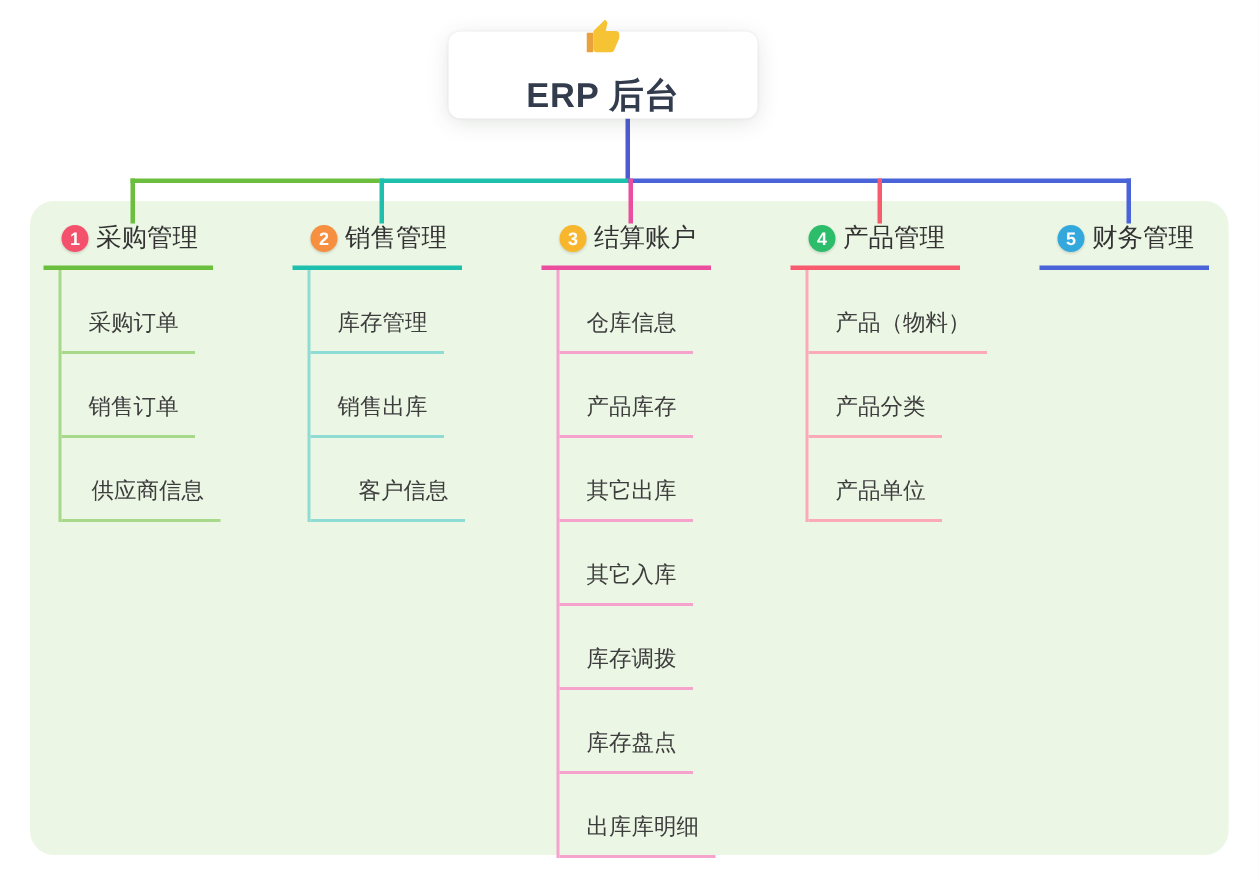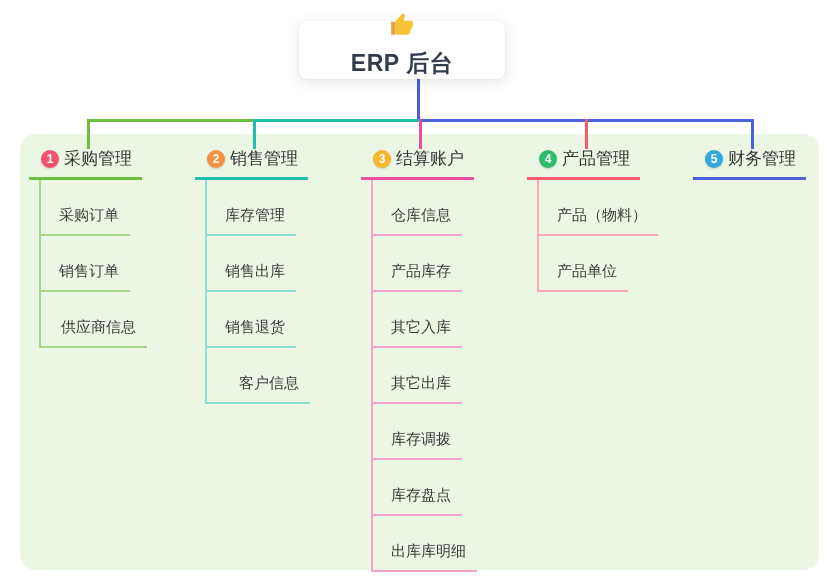--- a/index.html
+++ b/index.html
@@ -96,44 +96,41 @@
       <span class="branch-label">销售管理</span>
     </div>
     <div class="children" style="border-left-color: rgb(142, 220, 212);">
           <div class="child-row">
             <div class="child-node" style="border-bottom-color: rgb(142, 220, 212);">库存管理</div>
           </div>
           <div class="child-row">
             <div class="child-node" style="border-bottom-color: rgb(142, 220, 212);">销售出库</div>
           </div>
           <div class="child-row">
-            <div class="child-node" style="border-bottom-color: rgb(142, 220, 212);">销售退货</div>
-          </div>
-          <div class="child-row">
             <div class="child-node" style="border-bottom-color: rgb(142, 220, 212); padding-left: 32px;">客户信息</div>
           </div>
         </div>
   </div>
       <div class="branch" style="left: 361px; top: 147px;">
     <div class="branch-header" style="border-bottom-color: rgb(235, 77, 159);">
       <span class="badge" style="background: rgb(248, 182, 45);">3</span>
       <span class="branch-label">结算账户</span>
     </div>
     <div class="children" style="border-left-color: rgb(245, 162, 204);">
           <div class="child-row">
             <div class="child-node" style="border-bottom-color: rgb(245, 162, 204);">仓库信息</div>
           </div>
           <div class="child-row">
             <div class="child-node" style="border-bottom-color: rgb(245, 162, 204);">产品库存</div>
           </div>
           <div class="child-row">
-            <div class="child-node" style="border-bottom-color: rgb(245, 162, 204);">其它入库</div>
+            <div class="child-node" style="border-bottom-color: rgb(245, 162, 204);">其它出库</div>
           </div>
           <div class="child-row">
-            <div class="child-node" style="border-bottom-color: rgb(245, 162, 204);">其它出库</div>
+            <div class="child-node" style="border-bottom-color: rgb(245, 162, 204);">其它入库</div>
           </div>
           <div class="child-row">
             <div class="child-node" style="border-bottom-color: rgb(245, 162, 204);">库存调拨</div>
           </div>
           <div class="child-row">
             <div class="child-node" style="border-bottom-color: rgb(245, 162, 204);">库存盘点</div>
           </div>
           <div class="child-row">
             <div class="child-node" style="border-bottom-color: rgb(245, 162, 204); margin-top: 23px;">出库库明细</div>
           </div>
@@ -142,20 +139,23 @@
       <div class="branch" style="left: 527px; top: 147px;">
     <div class="branch-header" style="border-bottom-color: rgb(248, 90, 110);">
       <span class="badge" style="background: rgb(44, 189, 107);">4</span>
       <span class="branch-label">产品管理</span>
     </div>
     <div class="children" style="border-left-color: rgb(252, 170, 181);">
           <div class="child-row">
             <div class="child-node" style="border-bottom-color: rgb(252, 170, 181); margin-top: 17px;">产品（物料）</div>
           </div>
           <div class="child-row">
+            <div class="child-node" style="border-bottom-color: rgb(252, 170, 181);">产品分类</div>
+          </div>
+          <div class="child-row">
             <div class="child-node" style="border-bottom-color: rgb(252, 170, 181);">产品单位</div>
           </div>
         </div>
   </div>
       <div class="branch" style="left: 693px; top: 147px;">
     <div class="branch-header" style="border-bottom-color: rgb(74, 99, 216);">
       <span class="badge" style="background: rgb(50, 168, 220);">5</span>
       <span class="branch-label">财务管理</span>
     </div>
   </div>

